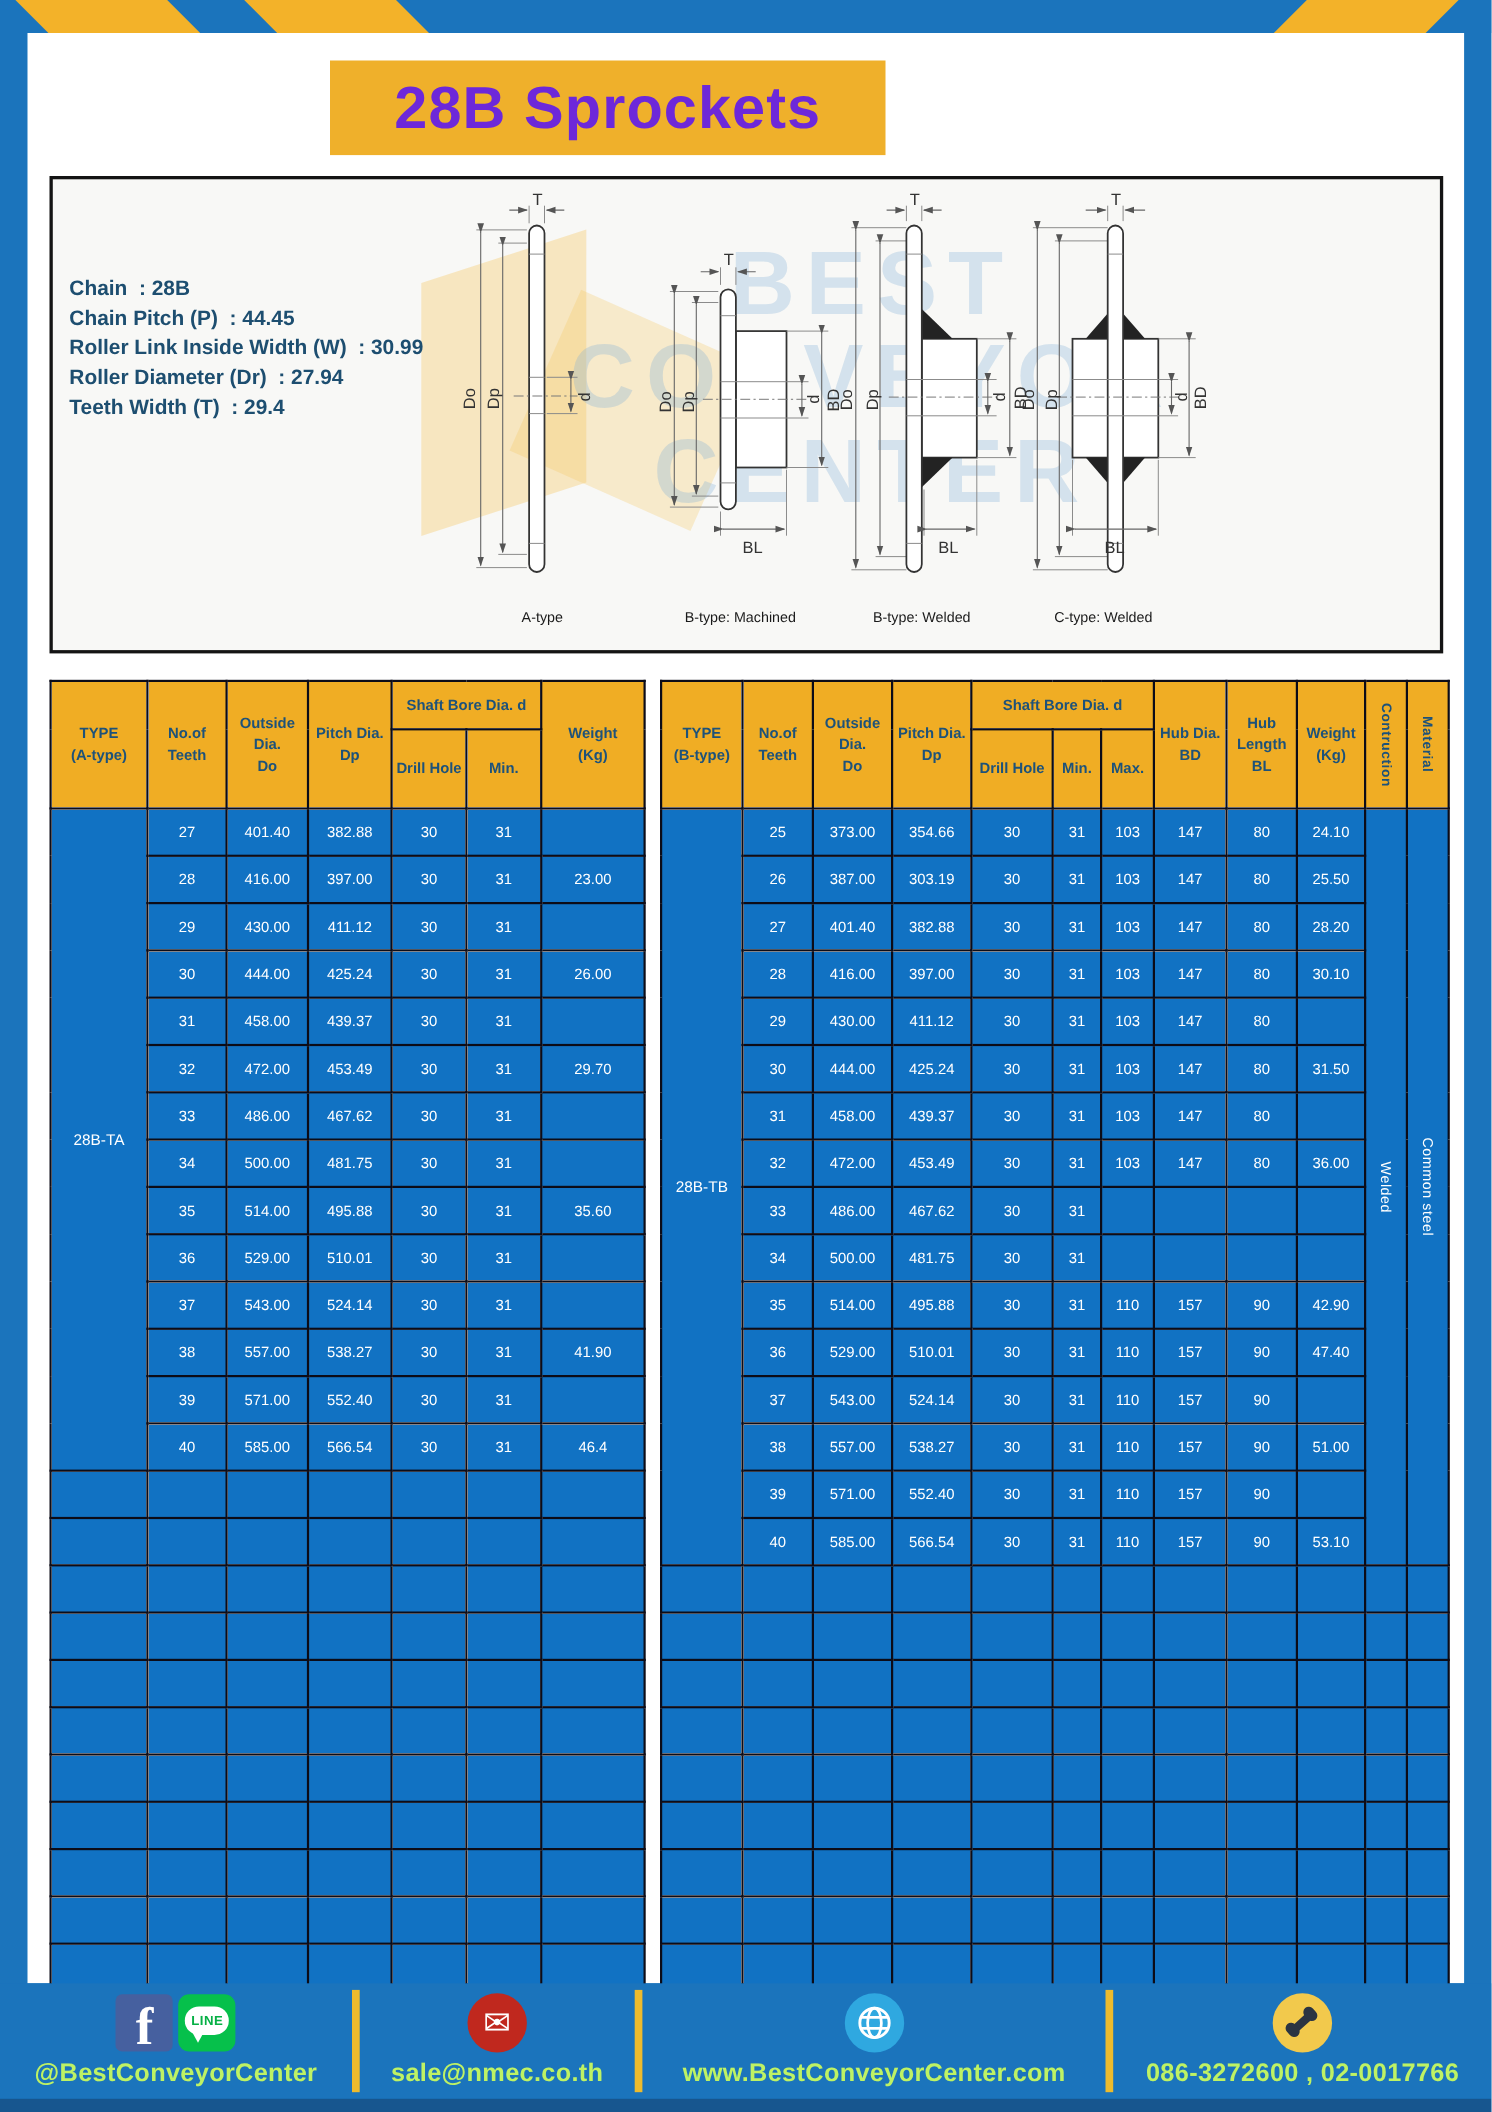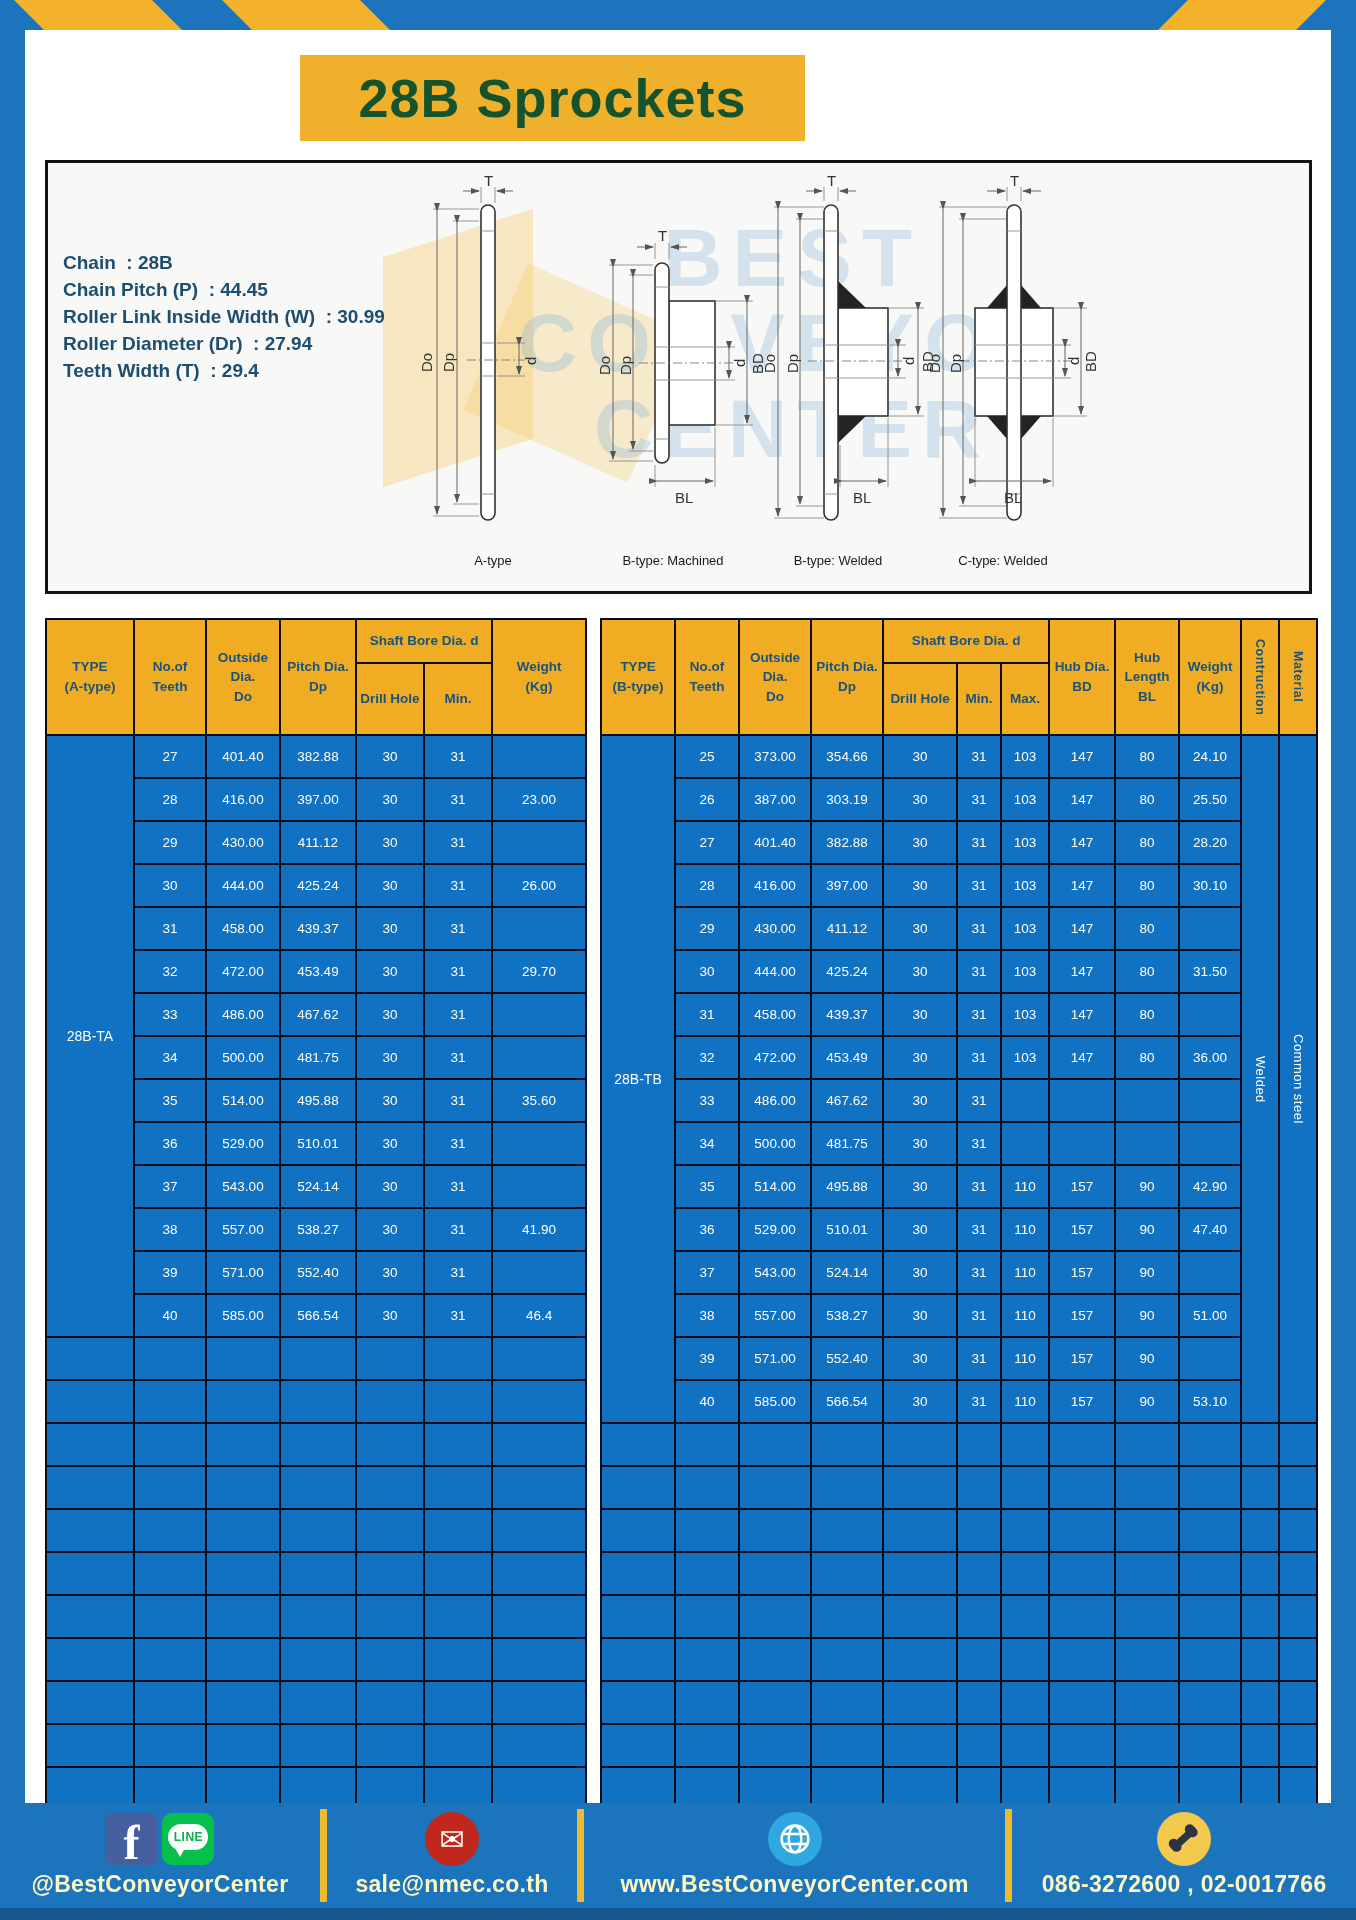--- a/index.html
+++ b/index.html
@@ -9,21 +9,21 @@
   .hazard{position:absolute;top:0;left:0;width:1356px;height:30px;background:#1b74bc;overflow:hidden;}
   .stripe{position:absolute;top:-4px;height:40px;width:138px;background:#f3b229;}
   .s1{left:30px;transform:skewX(45deg);}
   .s2{left:238px;transform:skewX(45deg);}
   .s3{left:1172px;transform:skewX(-45deg);}
   
   .content{position:absolute;left:25px;top:30px;width:1306px;height:1773px;background:#ffffff;}
   
   .title-box{position:absolute;left:275px;top:25px;width:505px;height:86px;background:#efb02b;
              display:flex;align-items:center;justify-content:center;}
-  .title-text{font-size:54px;font-weight:bold;color:#14532d;letter-spacing:1px;}
+  .title-text{font-size:54px;font-weight:bold;color:#6d28d9;letter-spacing:1px;}
   
   .panel{position:absolute;left:20px;top:130px;width:1261px;height:428px;background:#f8f8f6;
          border:3px solid #141414;overflow:hidden;}
   .specs{position:absolute;left:15px;top:86px;z-index:3;}
   .spec-line{white-space:pre;font-size:19px;font-weight:bold;color:#1d4e70;line-height:27px;}
   .wm-text{position:absolute;left:470px;top:52px;z-index:1;white-space:pre-line;text-align:center;
            font-size:82px;line-height:1.04;font-weight:bold;letter-spacing:10px;
            color:rgba(130,175,215,0.30);}
   .wm-y1{position:absolute;left:335px;top:70px;width:150px;height:230px;z-index:0;
          background:rgba(245,198,92,0.35);transform:skewY(-18deg);}
@@ -62,21 +62,21 @@
   
   .footer{position:absolute;left:0;top:1803px;width:1356px;height:105px;background:#1b74bc;
           display:flex;align-items:stretch;}
   .f-sec{display:flex;flex-direction:column;align-items:center;justify-content:flex-start;padding-top:8px;}
   .f-sec1{width:322px;}
   .f-sec2{width:252px;}
   .f-sec3{width:424px;text-align:right;}
   .f-sec4{width:346px;}
   .f-div{width:7px;background:#edbb2d;margin:6px 0;}
   .f-icons{display:flex;gap:5px;height:56px;align-items:center;}
-  .f-label{margin-top:4px;color:#fef9c3;font-weight:bold;font-size:23px;letter-spacing:0.3px;}
+  .f-label{margin-top:4px;color:#bef264;font-weight:bold;font-size:23px;letter-spacing:0.3px;}
   .icon-fb{width:52px;height:52px;background:#46609f;border-radius:6px;color:#fff;overflow:hidden;
            font-family:"Liberation Serif",serif;font-weight:bold;font-size:48px;
            display:flex;align-items:flex-end;justify-content:center;line-height:0.92;}
   .icon-line{position:relative;width:52px;height:52px;background:#06c04b;border-radius:10px;}
   .line-bubble{position:absolute;left:6px;top:11px;width:40px;height:26px;background:#fff;border-radius:13px;
                display:flex;align-items:center;justify-content:center;color:#06b045;
                font-weight:bold;font-size:12px;letter-spacing:0.5px;}
   .line-bubble:after{content:"";position:absolute;left:7px;bottom:-7px;width:0;height:0;
                      border-left:5px solid transparent;border-right:5px solid transparent;
                      border-top:9px solid #fff;}

